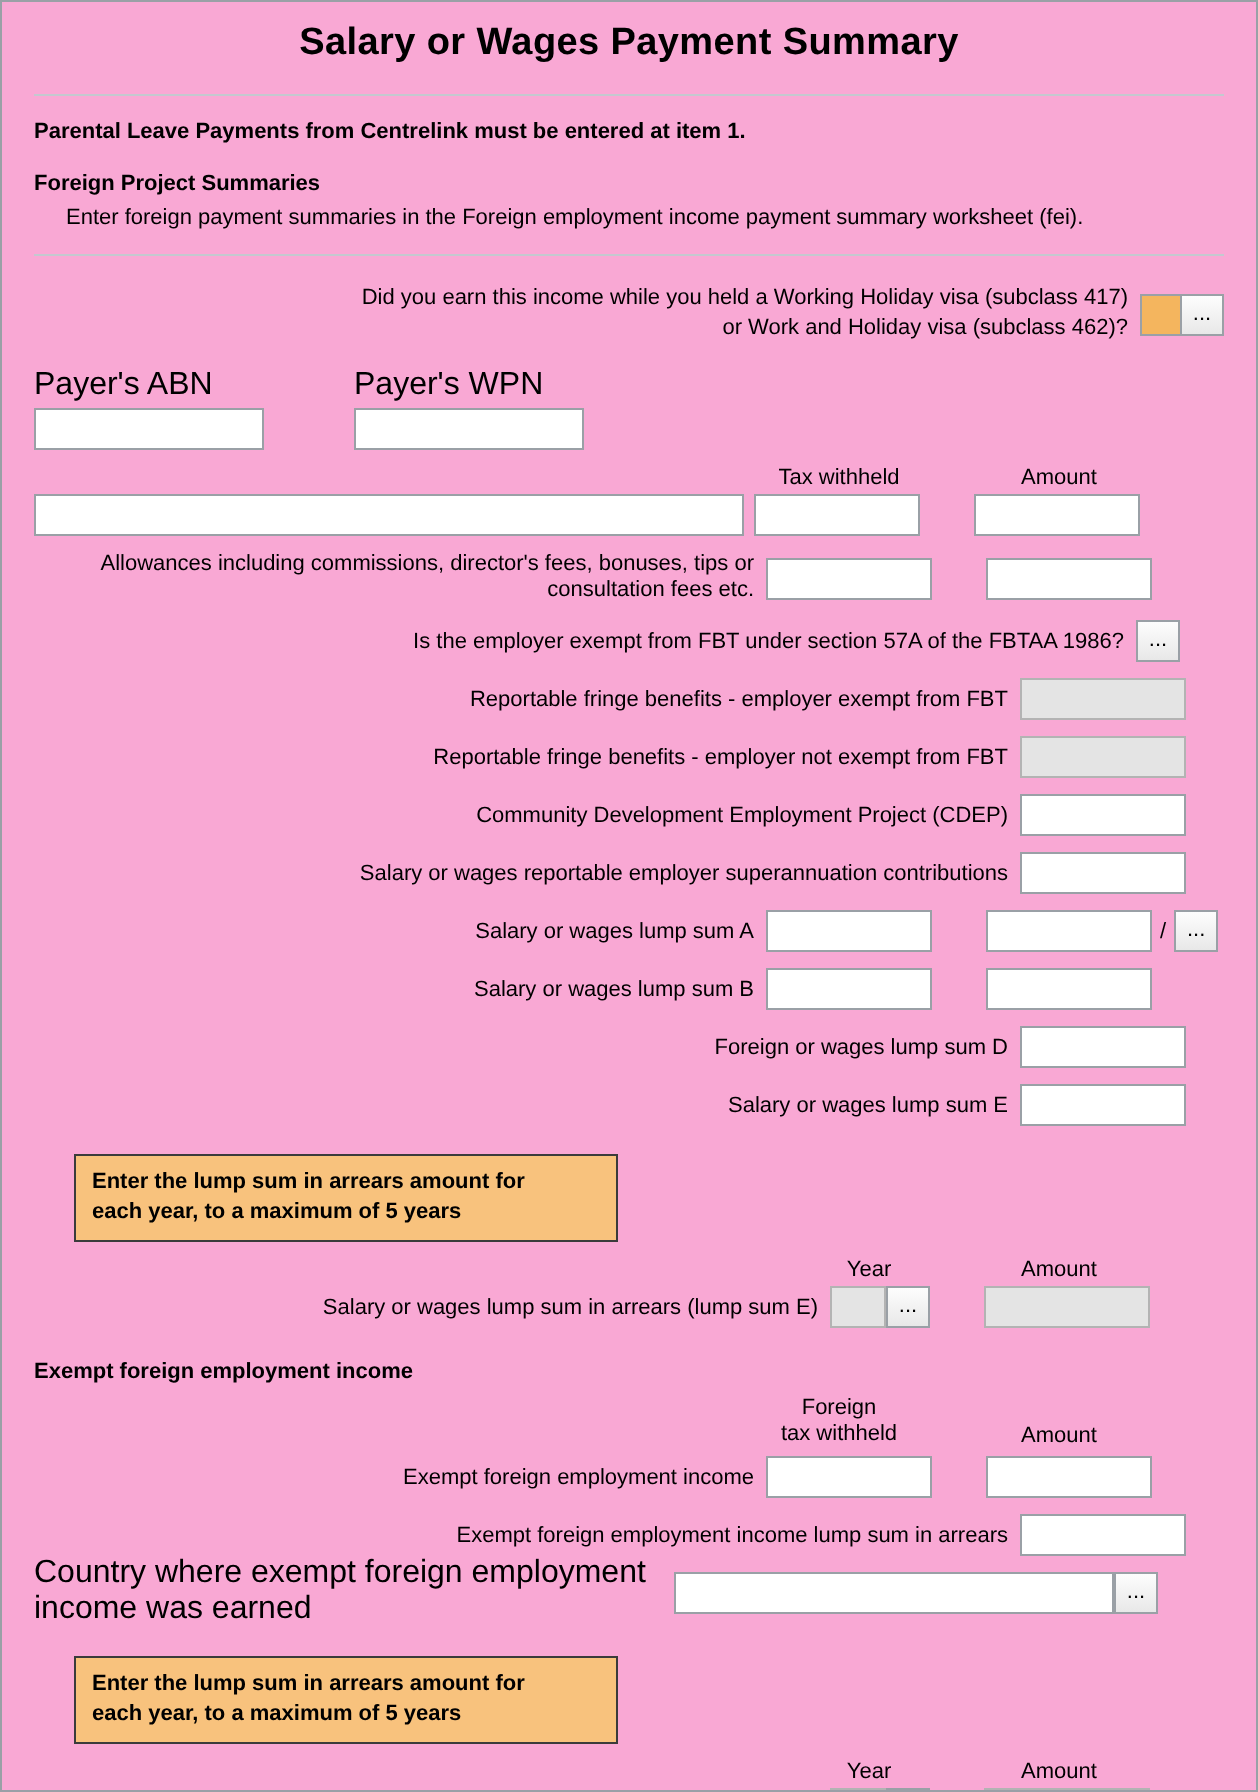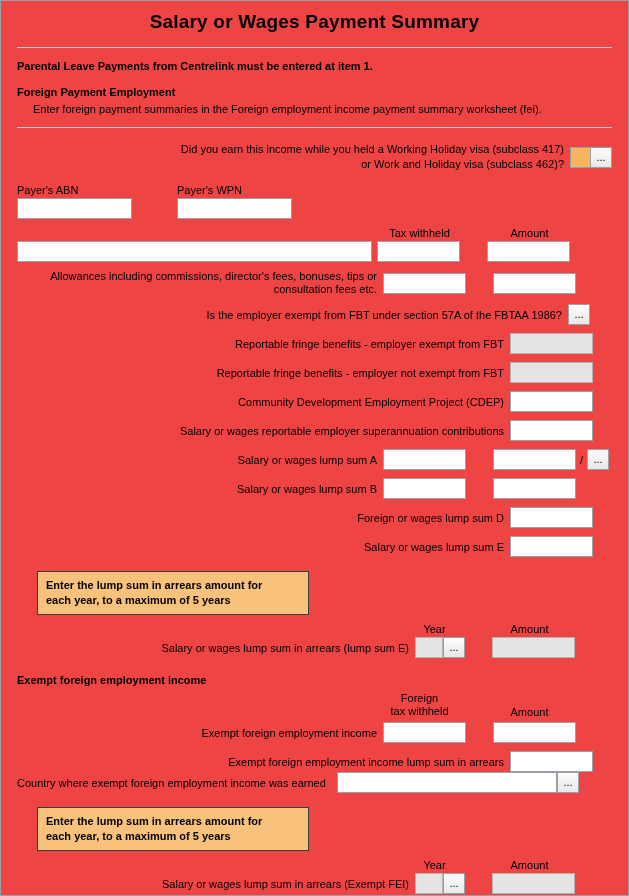--- a/index.html
+++ b/index.html
@@ -9,21 +9,21 @@
   }
   body {
     font-family: "Liberation Sans", sans-serif;
     font-size: 11px;
     color: #000000;
   }
   .window {
     width: 629px;
     height: 896px;
     box-sizing: border-box;
-    background: #ef4444;
+    background: #f9a8d4;
     border: 1px solid #9aa0a6;
     position: relative;
     overflow: hidden;
   }
   .title-bar {
     padding: 10px 0 8px 0;
     text-align: center;
   }
   .title-text {
     font-size: 19px;
@@ -65,21 +65,21 @@
     align-items: center;
     margin-top: 8px;
   }
   .label-right {
     text-align: right;
     font-size: 11px;
     padding-right: 6px;
   }
   .label-left {
     text-align: left;
-    font-size: 11px;
+    font-size: 16px;
   }
   input.fld {
     box-sizing: border-box;
     height: 21px;
     border: 1px solid #9aa0a6;
     background: #ffffff;
     font-family: "Liberation Sans", sans-serif;
     font-size: 11px;
     padding: 1px 3px;
     outline: none;
@@ -162,21 +162,21 @@
 
   <div class="title-bar">
     <div class="title-text">Salary or Wages Payment Summary</div>
   </div>
   <div class="hr"></div>
 
   <div class="content">
 
     <div class="note-bold">Parental Leave Payments from Centrelink must be entered at item 1.</div>
 
-    <div class="section-head">Foreign Payment Employment</div>
+    <div class="section-head">Foreign Project Summaries</div>
     <div class="sub-text">Enter foreign payment summaries in the Foreign employment income payment summary worksheet (fei).</div>
 
     <div class="divider"></div>
 
     <div class="visa-block">
       <div class="visa-text">
         <div>Did you earn this income while you held a Working Holiday visa (subclass 417)</div>
         <div>or Work and Holiday visa (subclass 462)?</div>
       </div>
       <div class="combo">

